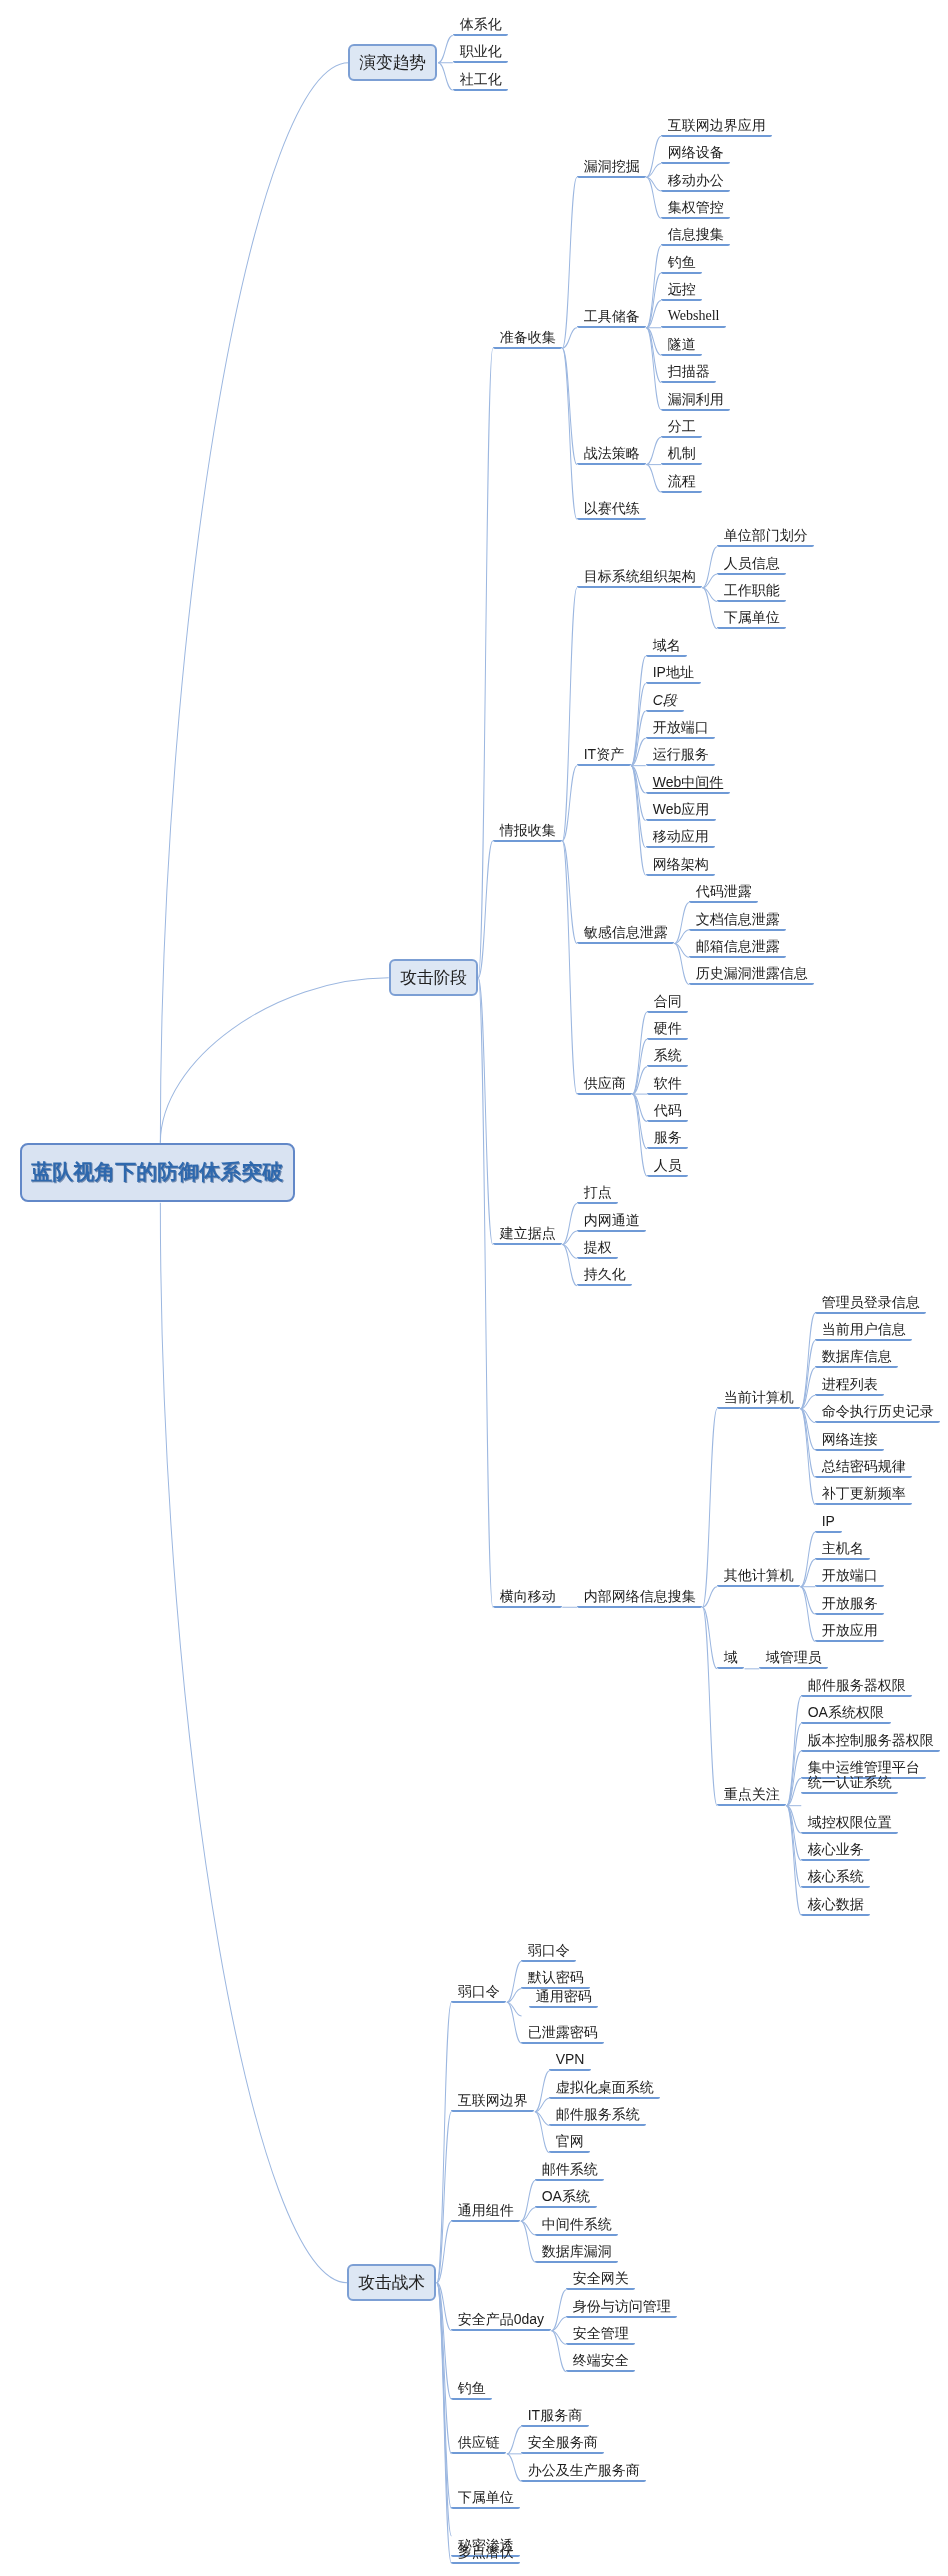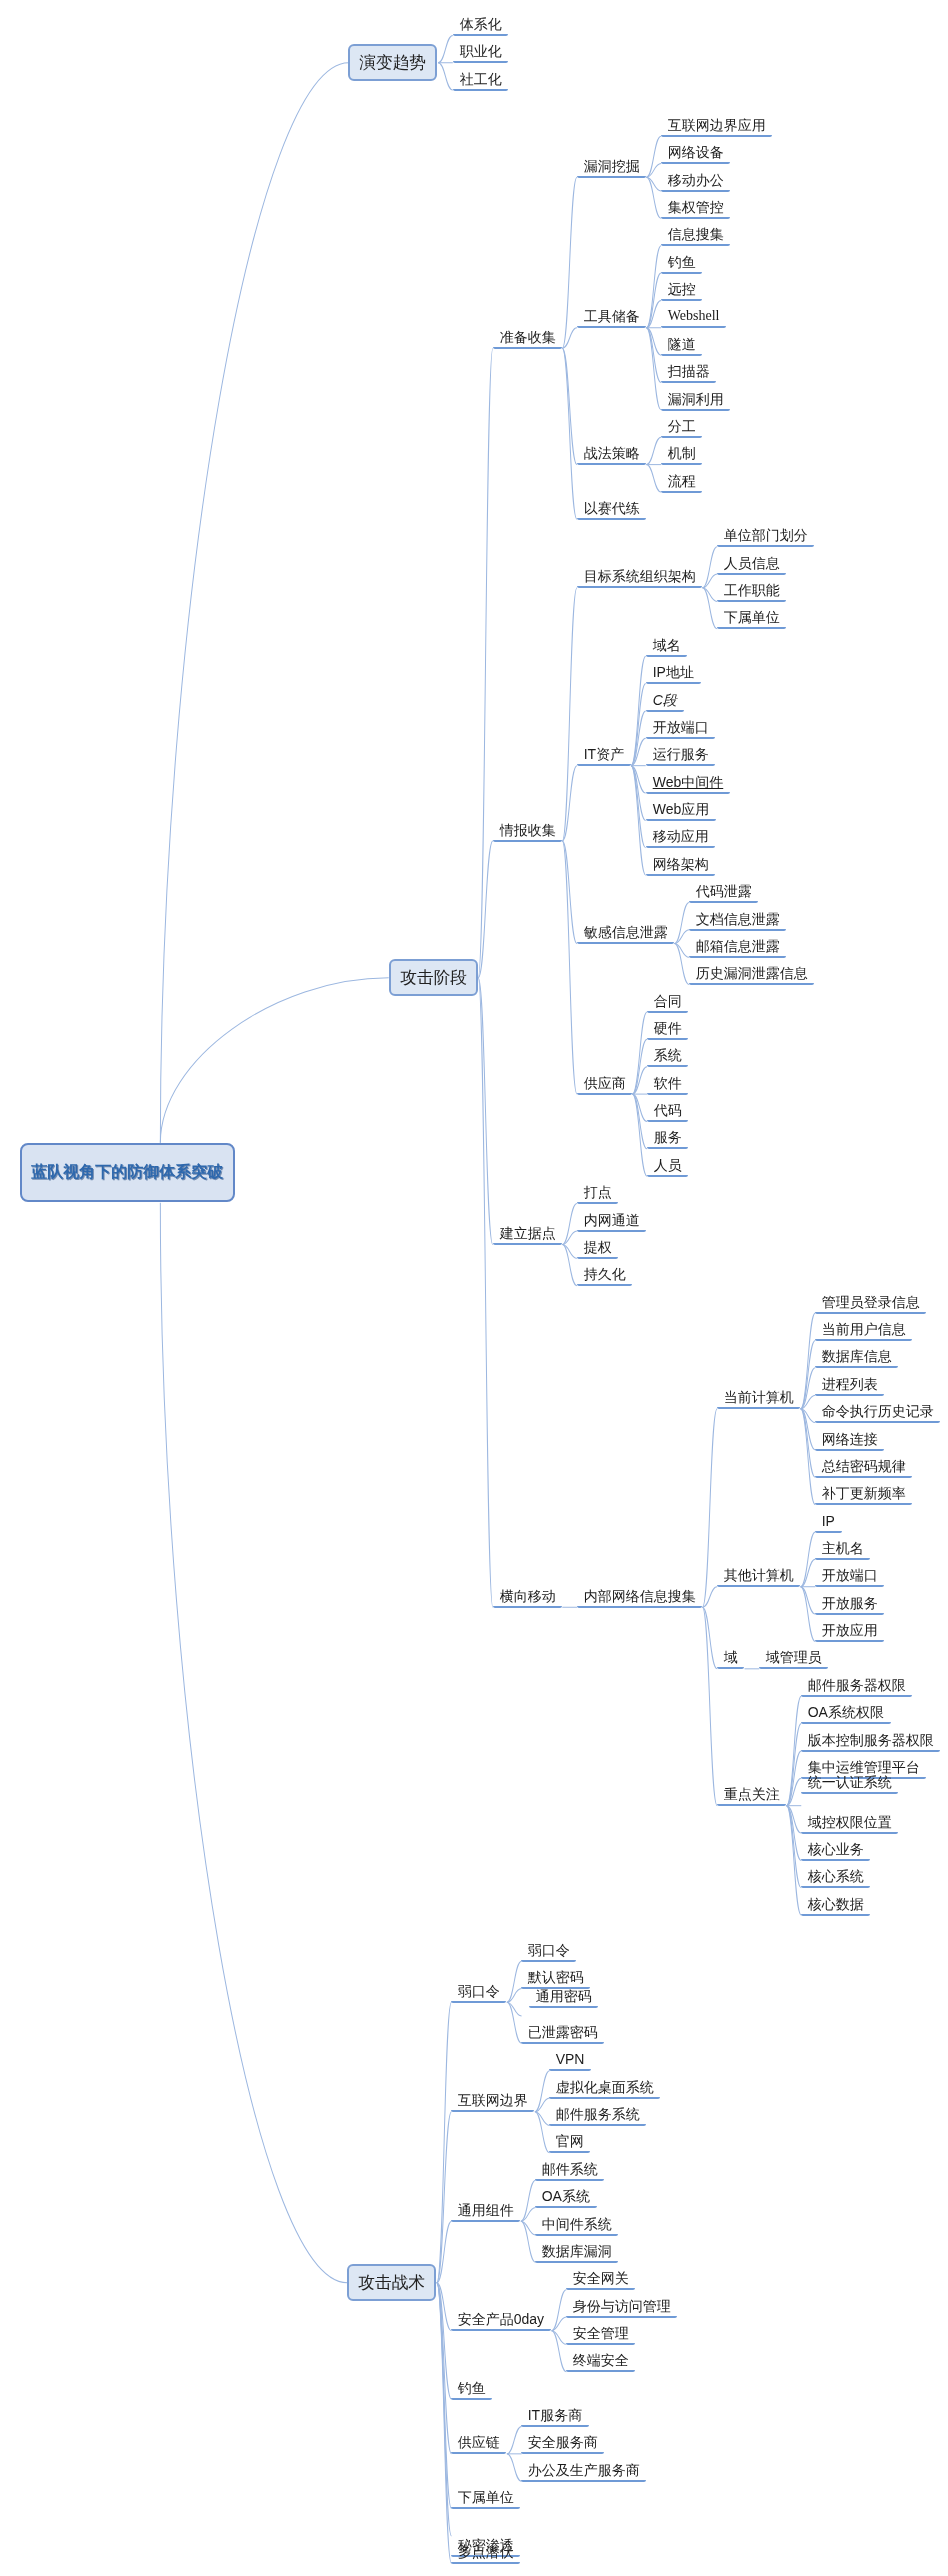--- a/index.html
+++ b/index.html
@@ -6,21 +6,21 @@
   body{width:949px;height:2576px;position:relative;overflow:hidden;
        font-family:"Liberation Sans","DejaVu Sans",sans-serif;}
   #canvas{position:absolute;left:0;top:0;width:949px;height:2576px;}
   #wires{position:absolute;left:0;top:0;}
   .node{position:absolute;white-space:nowrap;color:#1c1c1c;}
   .node.line{font-size:14px;line-height:18px;padding:1.3px 6.7px 0.7px;
              border-bottom:2.7px solid #6f9ad6;border-radius:2px;}
   .node.box{font-size:16.7px;line-height:21.4px;padding:6px 9.3px;
             border:2px solid #7c9fd4;border-radius:6px;background:#dde7f4;
             color:#222;}
-  .node.root{font-size:16px;line-height:28px;font-weight:bold;padding:13.4px 9.3px;
+  .node.root{font-size:21px;line-height:28px;font-weight:bold;padding:13.4px 9.3px;
              border:2.7px solid #6288c8;border-radius:8px;background:#d9e3f2;
              color:#2e68ad;text-shadow:1px 1px 0 rgba(31,68,120,.55);}
 </style>
 </head>
 <body>
 
 <div id="canvas">
   <svg id="wires" width="949" height="2576" viewBox="0 0 1421 3859">
       <path d="M239.88000000000002,1711.875 C239.88000000000002,902.9375 380.94,94 522,94" fill="none" stroke="#9cb7e0" stroke-width="1.5"></path>
       <path d="M656,94 C667,94 667,53 678,53" fill="none" stroke="#9cb7e0" stroke-width="1.5"></path>

